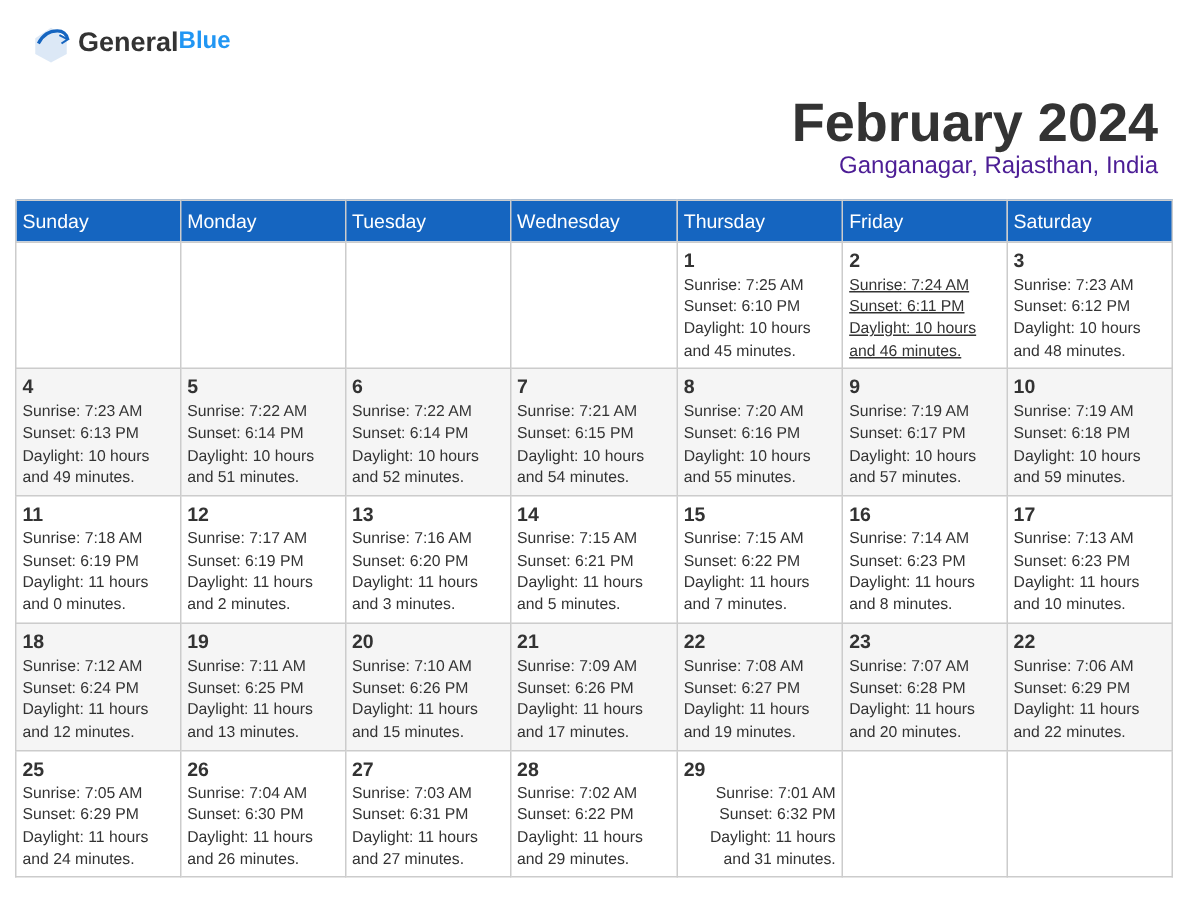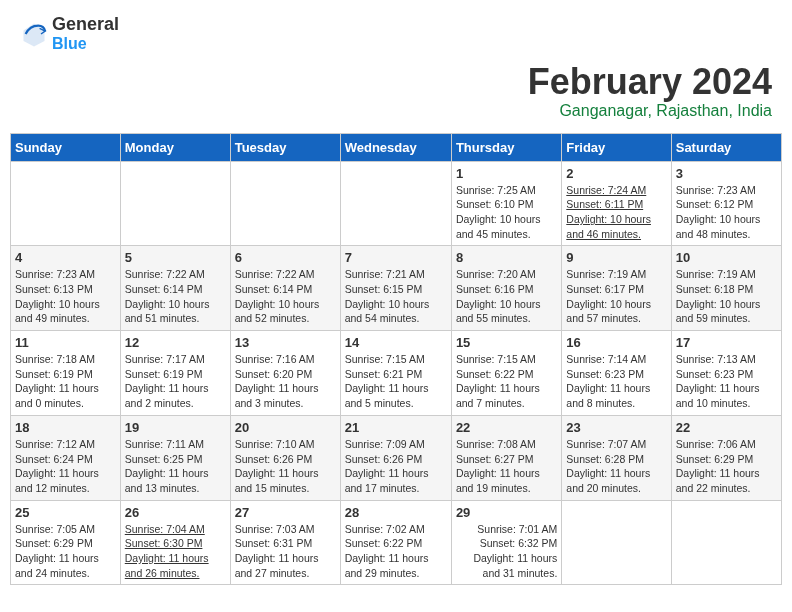--- a/index.html
+++ b/index.html
@@ -16,21 +16,20 @@
       align-items: flex-start;
       margin-bottom: 8px;
       padding: 5px 10px;
     }
     .logo {
       display: flex;
       align-items: center;
     }
     .logo-text {
       display: flex;
-      flex-direction: column;
       line-height: 1.1;
     }
     .logo-general {
       font-size: 18px;
       font-weight: bold;
       color: #333;
     }
     .logo-blue {
       font-size: 16px;
       font-weight: bold;
@@ -46,34 +45,34 @@
       margin-top: 47px;
     }
     .month-year {
       font-size: 36px;
       font-weight: bold;
       color: #333;
       line-height: 1.1;
     }
     .location {
       font-size: 16px;
-      color: #15803d;
+      color: #4c1d95;
     }
     .calendar {
       width: 100%;
       border-collapse: collapse;
       font-size: 11px;
     }
     .calendar th {
       background-color: #1565C0;
       color: white;
       padding: 6px 4px;
       text-align: left;
       font-size: 13px;
-      font-weight: bold;
+      font-weight: normal;
       border: 1px solid #ccc;
     }
     .calendar td {
       border: 1px solid #ccc;
       vertical-align: top;
       padding: 4px;
       min-height: 80px;
       width: 113px;
     }
     .calendar tr:nth-child(even) td {
@@ -316,21 +315,21 @@
       <tr>
         <td>
           <span class="day-num">25</span>
           <div class="day-info" style="white-space: pre-line;">Sunrise: 7:05 AM
 Sunset: 6:29 PM
 Daylight: 11 hours
 and 24 minutes.</div>
         </td>
         <td>
           <span class="day-num">26</span>
-          <div class="day-info" style="white-space: pre-line; text-decoration: underline;">Sunrise: 7:04 AM
+          <div class="day-info" style="white-space: pre-line;">Sunrise: 7:04 AM
 Sunset: 6:30 PM
 Daylight: 11 hours
 and 26 minutes.</div>
         </td>
         <td>
           <span class="day-num">27</span>
           <div class="day-info" style="white-space: pre-line;">Sunrise: 7:03 AM
 Sunset: 6:31 PM
 Daylight: 11 hours
 and 27 minutes.</div>

